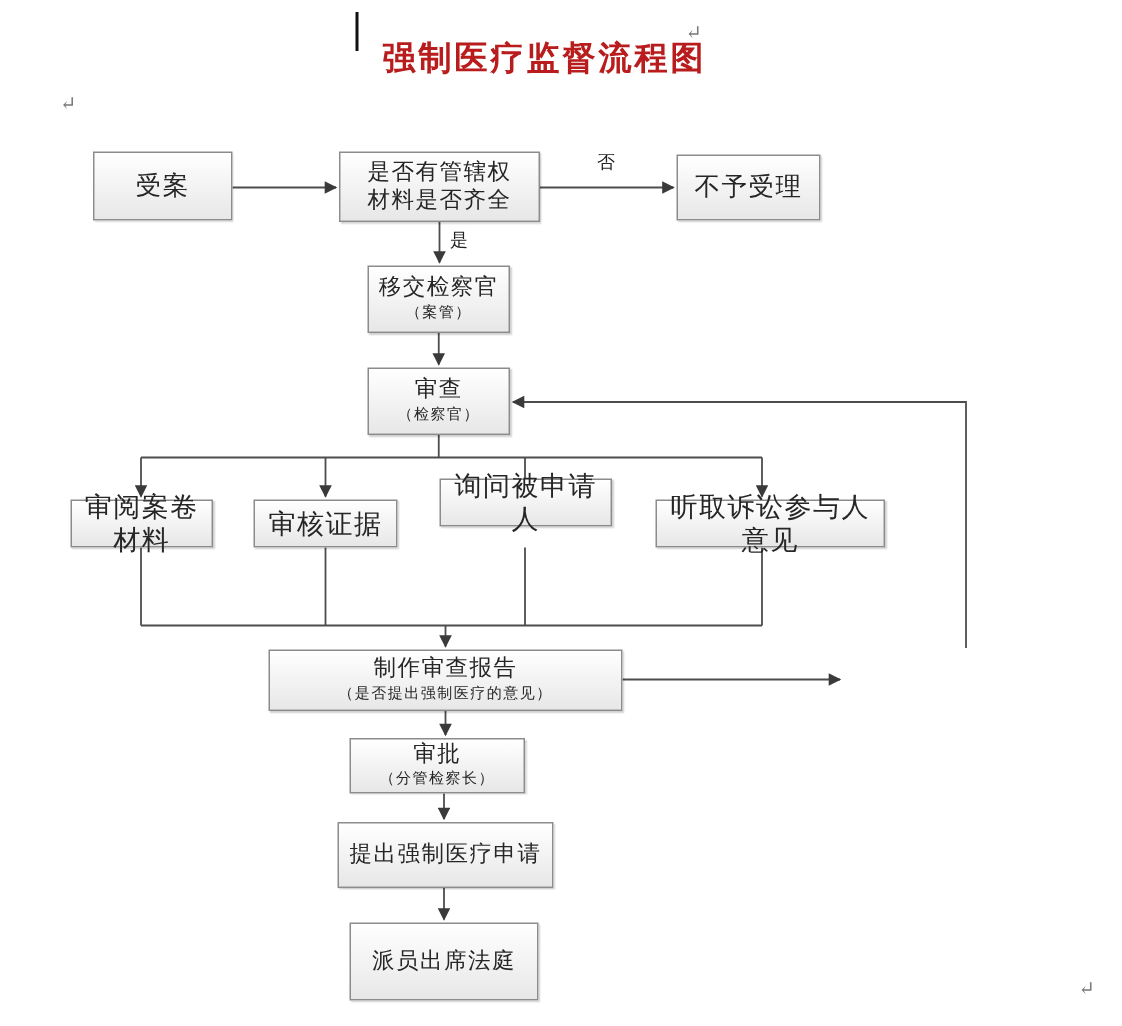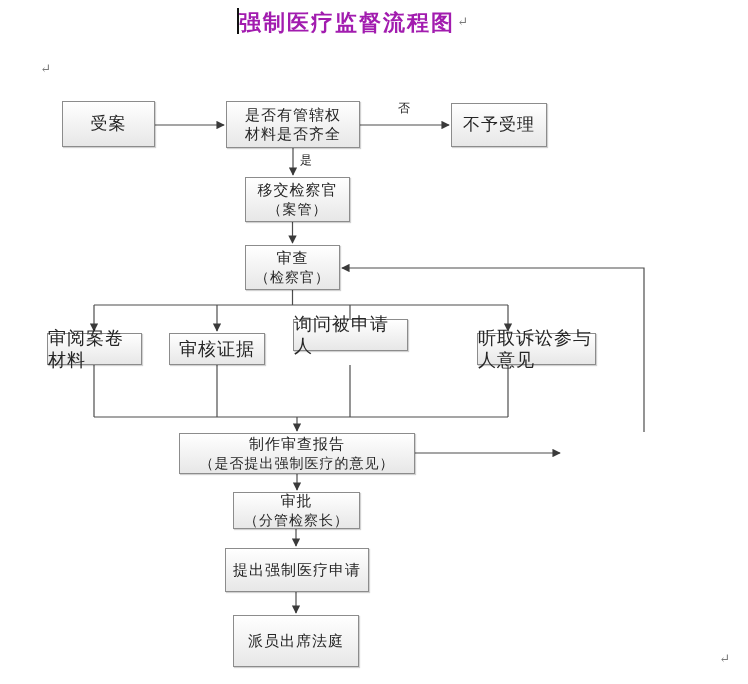--- a/index.html
+++ b/index.html
@@ -15,38 +15,38 @@
     position:relative;width:748px;height:684px;background:#ffffff;
     font-family:"Liberation Serif","DejaVu Serif",serif;
     color:var(--text);overflow:hidden;
   }
   .connectors{position:absolute;left:0;top:0;width:748px;height:684px;}
   .connectors line,.connectors polyline{
     stroke:var(--connector);stroke-width:1.2;fill:none;
   }
   .arrowhead{fill:#3a3a3a;}
   .title{
-    position:absolute;left:239px;top:8px;margin:0;
-    font-size:22px;font-weight:bold;letter-spacing:2px;color:#a21caf;
+    position:absolute;left:239px;top:8px;margin:16px;
+    font-size:22px;font-weight:bold;letter-spacing:2px;color:#b91c1c;
     white-space:nowrap;
   }
   .caret{position:absolute;left:237px;top:8px;width:1.5px;height:26px;background:#111;}
   .pilcrow{position:absolute;font-size:13px;color:var(--mark);line-height:1;}
   .node{
     position:absolute;box-sizing:border-box;
     border:1px solid var(--box-border);
     background:linear-gradient(var(--box-fill-top),var(--box-fill-bottom));
     box-shadow:1px 1px 1px rgba(0,0,0,0.18);
     display:flex;flex-direction:column;align-items:center;justify-content:center;
-    letter-spacing:1px;line-height:1.25;
+    text-align:center;letter-spacing:1px;line-height:1.25;
   }
   .node .main{font-size:15px;}
   .node.lg .main{font-size:17px;}
   .node.sm .main{font-size:18px;}
-  .node .sub{font-size:14px;margin-top:1px;}
+  .node .sub{font-size:10px;margin-top:1px;}
   .edge-label{position:absolute;font-size:12px;color:#222;line-height:1;}
 </style>
 </head>
 <body>
 
 <div class="page">
 
   <svg class="connectors" viewBox="0 0 748 684">
     <defs>
       <marker id="arr" viewBox="0 0 10 10" refX="9" refY="5" markerWidth="9" markerHeight="7" orient="auto-start-reverse">
@@ -100,21 +100,21 @@
 
   <div class="node" style="left:226px;top:101px;width:134px;height:47px;">
     <span class="main">是否有管辖权</span>
     <span class="main">材料是否齐全</span>
   </div>
 
   <div class="node lg" style="left:451px;top:103px;width:96px;height:44px;">
     <span class="main">不予受理</span>
   </div>
 
-  <div class="node" style="left:245px;top:177px;width:105px;height:45px;">
+  <div class="node" style="left:245px;top:177px;width:95px;height:45px;">
     <span class="main">移交检察官</span>
     <span class="sub">（案管）</span>
   </div>
 
   <div class="node" style="left:245px;top:245px;width:95px;height:45px;">
     <span class="main">审查</span>
     <span class="sub">（检察官）</span>
   </div>
 
   <div class="node sm" style="left:47px;top:333px;width:95px;height:32px;">
@@ -122,31 +122,31 @@
   </div>
 
   <div class="node sm" style="left:169px;top:333px;width:96px;height:32px;">
     <span class="main">审核证据</span>
   </div>
 
   <div class="node sm" style="left:293px;top:319px;width:115px;height:32px;">
     <span class="main">询问被申请人</span>
   </div>
 
-  <div class="node sm" style="left:437px;top:333px;width:119px;height:32px;margin-left:40px;">
+  <div class="node sm" style="left:437px;top:333px;width:153px;height:32px;">
     <span class="main">听取诉讼参与人意见</span>
   </div>
 
   <div class="node" style="left:179px;top:433px;width:236px;height:41px;">
     <span class="main">制作审查报告</span>
     <span class="sub">（是否提出强制医疗的意见）</span>
   </div>
 
 
-  <div class="node" style="left:233px;top:492px;width:127px;height:37px;">
+  <div class="node" style="left:233px;top:492px;width:117px;height:37px;">
     <span class="main">审批</span>
     <span class="sub">（分管检察长）</span>
   </div>
 
   <div class="node" style="left:225px;top:548px;width:144px;height:44px;">
     <span class="main">提出强制医疗申请</span>
   </div>
 
   <div class="node" style="left:233px;top:615px;width:126px;height:52px;">
     <span class="main">派员出席法庭</span>

